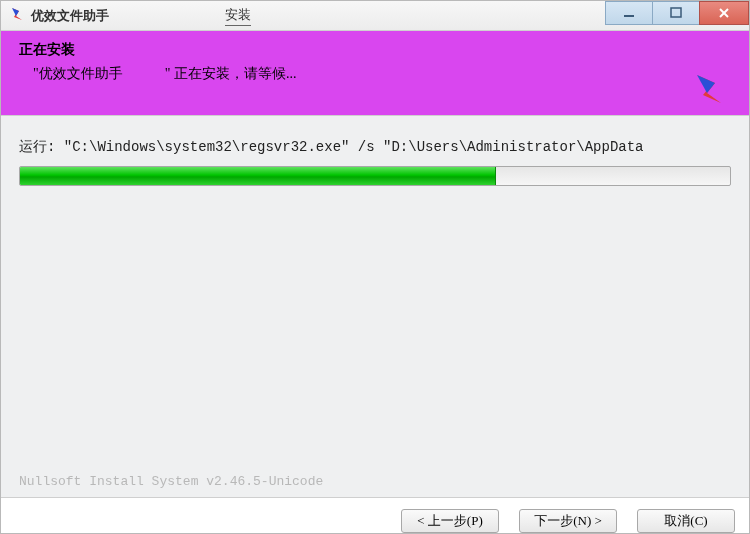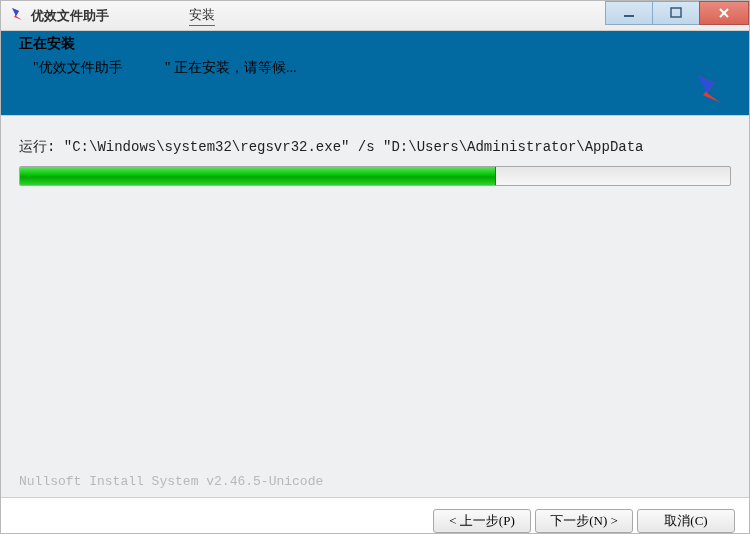--- a/index.html
+++ b/index.html
@@ -31,21 +31,21 @@
     margin: 0 6px 0 8px;
   }
   .title-text {
     font-size: 13px;
     color: #333;
     font-weight: bold;
   }
   .title-tab {
     font-size: 13px;
     color: #333;
-    margin-left: 80px;
+    margin-left: 116px;
     border-bottom: 1px solid #666;
     padding-bottom: 1px;
   }
   .win-controls {
     position: absolute;
     right: 0;
     top: 0;
     display: flex;
   }
   .win-btn {
@@ -59,23 +59,23 @@
     margin-left: -1px;
   }
   .win-btn.close {
     background: linear-gradient(#e98a80, #d96455);
     border-color: #b05048;
     width: 50px;
   }
   .win-btn svg { display: block; }
   .header-section {
     height: 85px;
-    background: #0369a1;
+    background: #d946ef;
     border-bottom: 1px solid #cfcfcf;
-    padding: 4px 18px 0 18px;
+    padding: 10px 18px 0 18px;
     position: relative;
   }
   .header-title {
     font-size: 14px;
     color: #000;
     font-weight: bold;
     font-family: "SimSun", serif;
   }
   .header-sub {
     font-size: 14px;
@@ -125,21 +125,21 @@
     font-family: "Courier New", monospace;
     margin-top: 26px;
   }
   .button-row {
     position: absolute;
     right: 14px;
     bottom: 0;
     height: 25px;
     display: flex;
     align-items: center;
-    gap: 4px;
+    gap: 20px;
     border-radius: 18px;
   }
   .btn {
     height: 24px;
     min-width: 98px;
     border: 1px solid #a8a8a8;
     background: linear-gradient(#fafafa, #e7e7e7);
     border-radius: 3px;
     font-size: 13px;
     font-family: "SimSun", serif;

